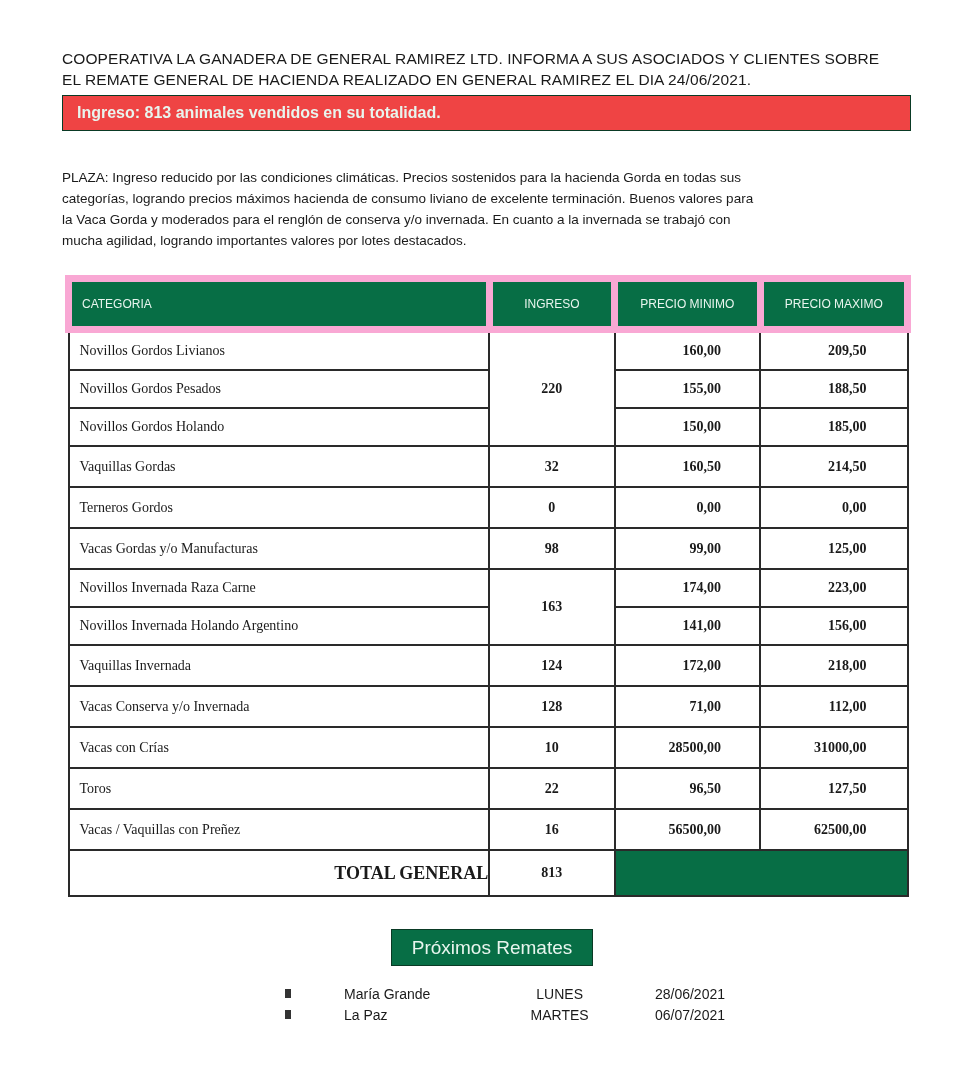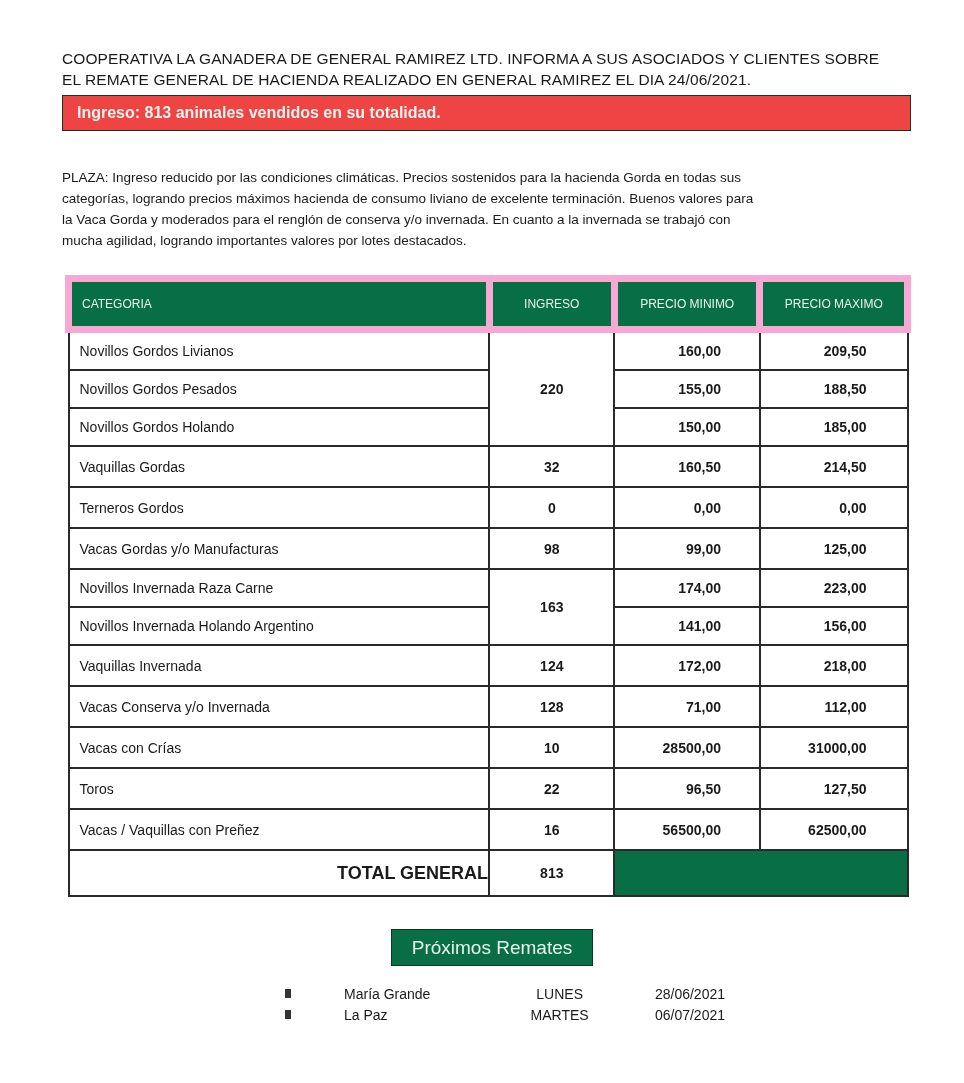--- a/index.html
+++ b/index.html
@@ -3,21 +3,21 @@
 <meta charset="utf-8">
 <style>
   html, body { margin: 0; padding: 0; background: #ffffff; }
   body { width: 964px; height: 1083px; position: relative; font-family: "Liberation Sans", sans-serif; color: #1a1a1a; overflow: hidden; }
   .intro { position: absolute; left: 62px; top: 48px; width: 840px; font-size: 15.5px; line-height: 21px; letter-spacing: 0.1px; }
   .banner { position: absolute; left: 62px; top: 95px; width: 849px; height: 36px; background: #ef4444; border: 1px solid #0a3a25; box-sizing: border-box; color: #e8f5ee; font-weight: bold; font-size: 16px; line-height: 34px; padding-left: 14px; }
   .plaza { position: absolute; left: 62px; top: 167px; width: 800px; font-size: 13.5px; line-height: 21px; }
   table.main { position: absolute; left: 65px; top: 275px; width: 846px; border-collapse: collapse; font-size: 14px; }
   table.main th { background: #076e45; color: #e8f5ee; font-weight: normal; height: 42px; font-size: 12px; border: 7px solid #f9a8d4; margin-left: 23px; }
   table.main th.cat { text-align: left; padding-left: 10px; }
-  table.main td { border: 2px solid #2a2a2a; padding: 0; }
+  table.main td { border: 2px solid #2a2a2a; padding: 0; font-family: Liberation Serif, serif; }
   table.main td.cat { padding-left: 10px; text-align: left; }
   table.main td.num { text-align: center; font-weight: bold; }
   table.main td.price { text-align: right; padding-right: 38px; font-weight: bold; }
   table.main td.price2 { text-align: right; padding-right: 40px; font-weight: bold; }
   .col1 { width: 424px; } .col2 { width: 126px; } .col3 { width: 146px; } .col4 { width: 148px; }
   tr.r38 td { height: 36px; }
   tr.r40 td { height: 39px; }
   tr.total td { height: 44px; }
   td.total-label { text-align: right; padding-right: 28px; font-weight: bold; font-size: 18px; }
   td.total-fill { background: #076e45; }

